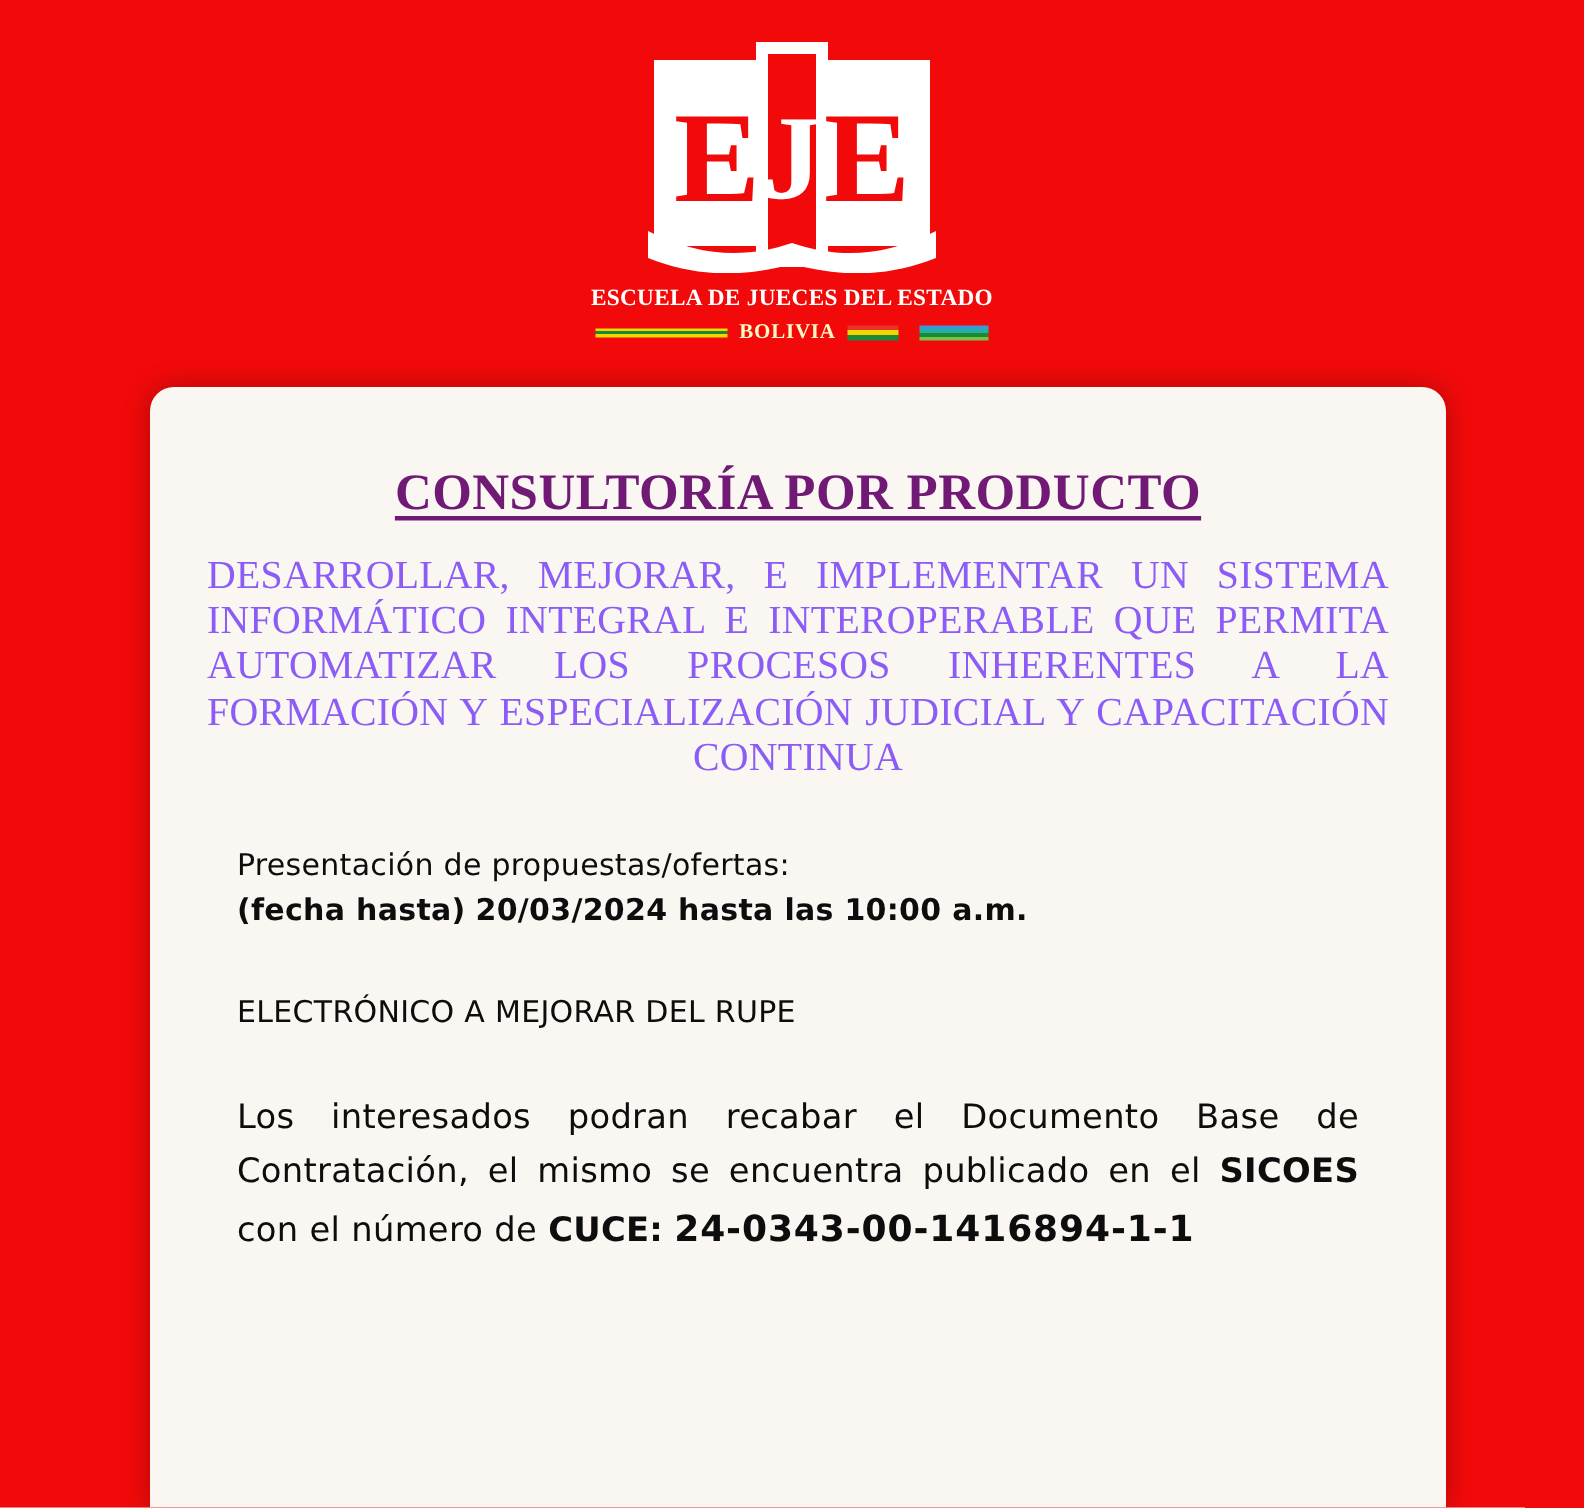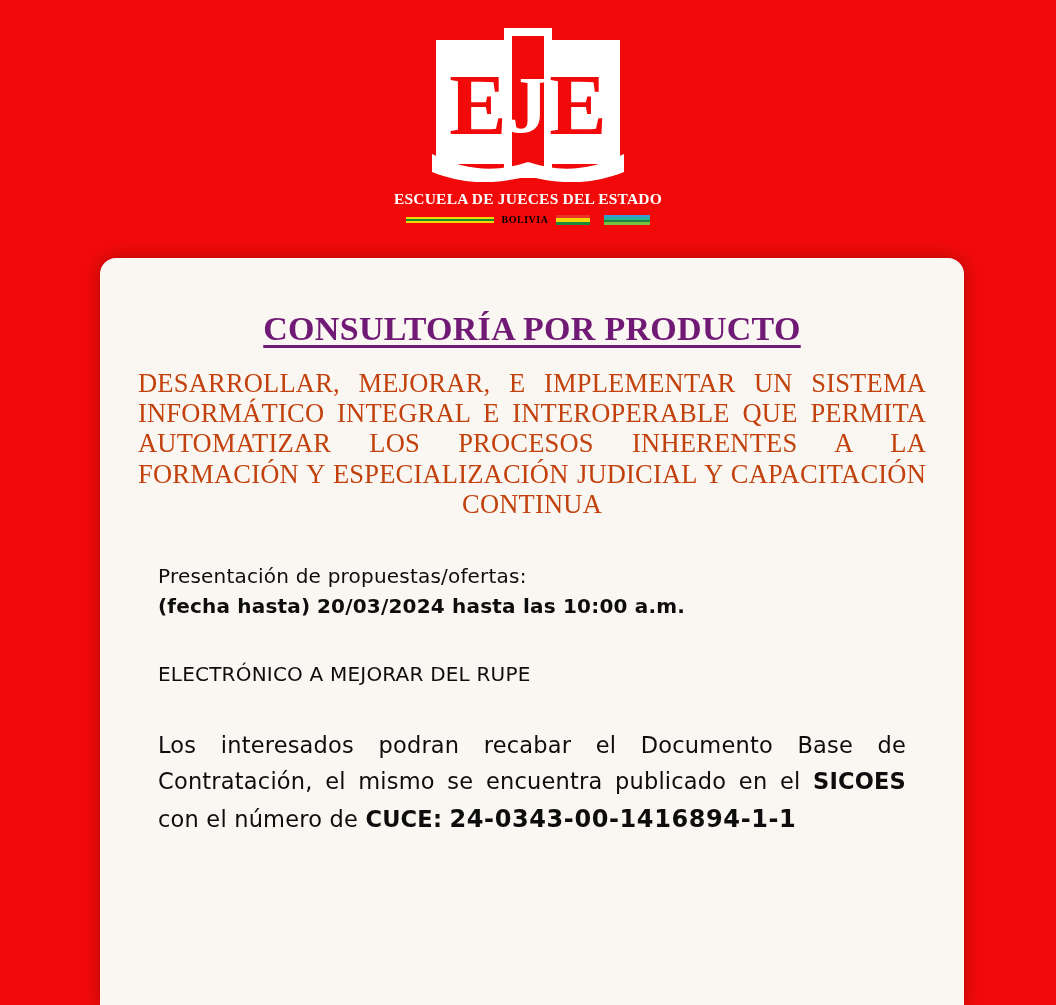--- a/index.html
+++ b/index.html
@@ -46,24 +46,24 @@
     justify-content: center;
     gap: 8px;
   }
   .rule-left {
     width: 88px;
     height: 6px;
     background: linear-gradient(to bottom,
        #F2D600 0 33%, #1a8a3a 33% 66%, #F2D600 66% 100%);
   }
   .logo-sub {
-    color: #000000;
-    font-family: "Liberation Serif", serif;
-    font-weight: bold;
-    font-size: 10px;
+    color: #fef9c3;
+    font-family: "Liberation Serif", serif;
+    font-weight: bold;
+    font-size: 14px;
     letter-spacing: 0.5px;
     text-align: right;
   }
   .flag-bo {
     width: 34px;
     height: 10px;
     background: linear-gradient(to bottom,
        #e8322a 0 33%, #F2D600 33% 66%, #1a8a3a 66% 100%);
   }
   .flag-wp {
@@ -98,21 +98,21 @@
     text-decoration: underline;
     text-underline-offset: 5px;
     letter-spacing: 0.3px;
     margin: 0 0 20px 0;
   }
 
   .card-subtitle {
     font-family: "Liberation Serif", serif;
     font-size: 26.5px;
     line-height: 1.14;
-    color: #c2410c;
+    color: #8b5cf6;
     text-align: justify;
     text-align-last: center;
     margin: 0 2px 0 2px;
     letter-spacing: 0.2px;
   }
 
   .body-block {
     margin-top: 42px;
     padding: 0 22px;
     font-family: "DejaVu Sans", sans-serif;

